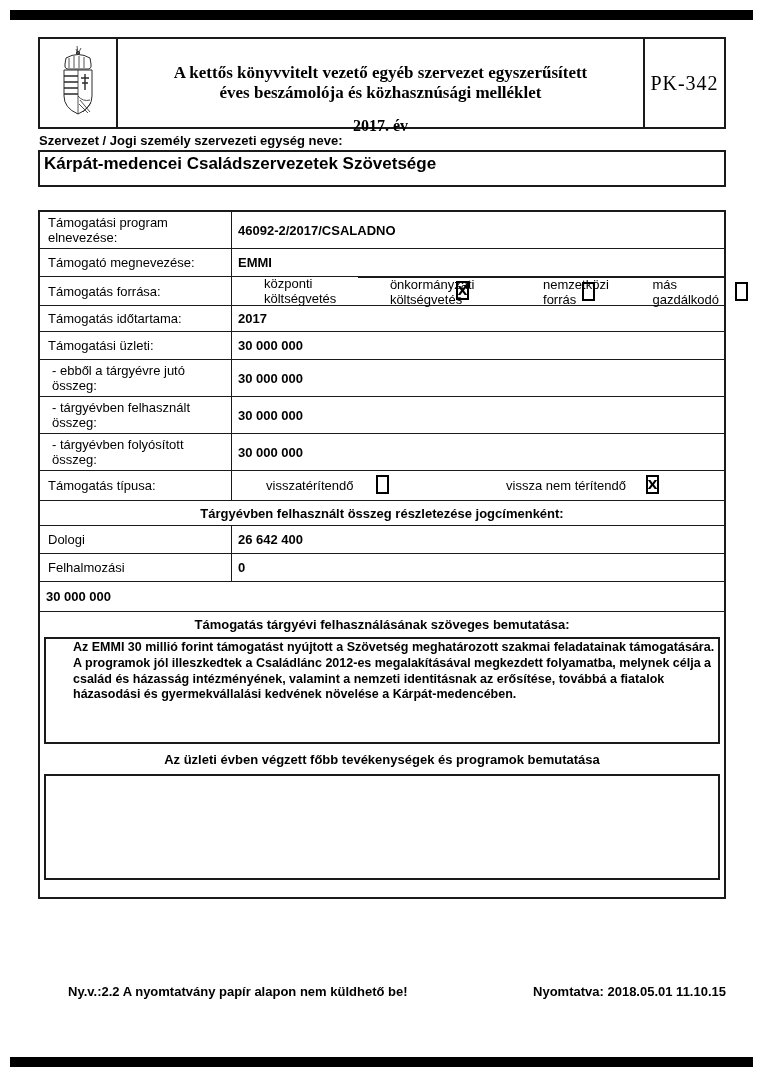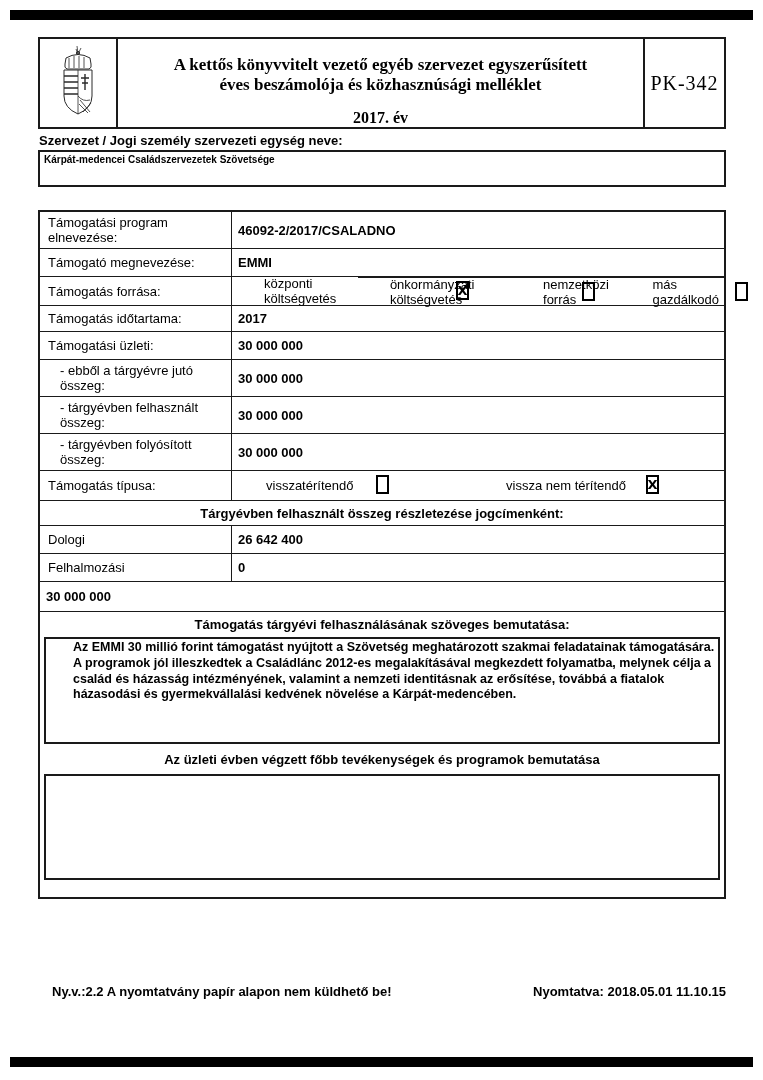--- a/index.html
+++ b/index.html
@@ -6,34 +6,34 @@
   html,body { width:763px; height:1080px; background:#fff; font-family:"Liberation Sans",sans-serif; color:#000; }
   .page { position:relative; width:763px; height:1080px; background:#fff; overflow:hidden; }
 
   .bar { position:absolute; left:10px; width:743px; height:10px; background:#000; }
   .bar.top { top:10px; }
   .bar.bottom { top:1057px; }
 
   
   .hdr { position:absolute; left:38px; top:37px; width:688px; height:92px; border:2px solid #1a1a1a; display:flex; background:#fff; }
   .hdr-logo { width:78px; border-right:2px solid #1a1a1a; display:flex; align-items:center; justify-content:center; }
-  .hdr-title { flex:1; border-right:2px solid #1a1a1a; text-align:center; font-family:"Liberation Serif",serif; font-weight:bold; padding-top:16px; }
+  .hdr-title { flex:1; border-right:2px solid #1a1a1a; text-align:center; font-family:"Liberation Serif",serif; font-weight:bold; padding-top:24px; }
   .t1 { font-size:17px; line-height:1.18; }
   .t-year { font-size:16px; margin-top:14px; }
   .hdr-pk { width:79px; display:flex; align-items:center; justify-content:center; font-family:"Liberation Serif",serif; font-size:20px; letter-spacing:1px; }
 
   .org-label { position:absolute; left:39px; top:133px; font-size:13px; font-weight:bold; }
-  .org-box { position:absolute; left:38px; top:150px; width:688px; height:37px; border:2px solid #1a1a1a; font-size:10px; font-weight:bold; padding:2px 4px; }
+  .org-box { position:absolute; left:38px; top:150px; width:688px; height:37px; border:2px solid #1a1a1a; font-size:17px; font-weight:bold; padding:2px 4px; }
 
   
   .tbl { position:absolute; left:38px; top:210px; width:688px; border:2px solid #1a1a1a; background:#fff; }
   .row { display:flex; border-top:1px solid #1a1a1a; min-height:28px; }
   .row.first { border-top:none; }
   .cl { width:192px; border-right:1px solid #1a1a1a; font-size:13px; display:flex; align-items:center; padding:3px 2px 3px 8px; }
-  .cl.indent { padding-left:20px; }
+  .cl.indent { padding-left:12px; }
   .cl.bold { font-weight:bold; }
   .cv { flex:1; font-size:13px; font-weight:bold; display:flex; align-items:center; padding:3px 2px 3px 6px; }
   .subcol { flex:1; display:flex; flex-direction:row; }
   .subrow { position:relative; height:28px; border-top:1px solid #1a1a1a; display:flex; align-items:center; font-size:13px; padding-left:32px; }
   .subrow.first { border-top:none; }
   .cb { width:13px; height:19px; border:2px solid #000; display:flex; align-items:center; justify-content:center; font-size:13px; font-weight:bold; font-family:"DejaVu Sans",sans-serif; line-height:1; background:#fff; }
   .cb.abs { position:absolute; top:4px; }
   .typerow { position:relative; flex:1; height:29px; font-size:13px; }
   .typerow .opt1 { position:absolute; left:34px; top:7px; }
   .typerow .opt2 { position:absolute; left:274px; top:7px; }
@@ -41,21 +41,21 @@
   .typerow .box2 { left:414px; }
   .sechdr { display:block; text-align:center; font-size:13px; font-weight:bold; padding:5px 2px 4px; border-top:1px solid #1a1a1a; }
   .sechdr.noline { border-top:none; }
   .boxwrap { padding:1px 4px 3px; }
   .innerbox { border:2px solid #1a1a1a; width:100%; font-size:12.5px; font-weight:bold; line-height:1.26; padding:1px 3px; white-space:pre-line; overflow:hidden; }
   .innerbox.txt { height:107px;padding-left:27px; }
   .innerbox.empty { height:106px; margin-top:2px; }
   .tbl-botpad { height:14px; }
 
   .footer { position:absolute; left:38px; top:984px; width:688px; font-size:13px; font-weight:bold; display:flex; justify-content:space-between; }
-  .footer .fl { padding-left:14px; }
+  .footer .fl { padding-left:14px;margin-left:16px; }
 </style>
 </head>
 <body>
 
 <div class="page">
 
   <div class="bar top"></div>
 
   <div class="hdr">
     <div class="hdr-logo">

